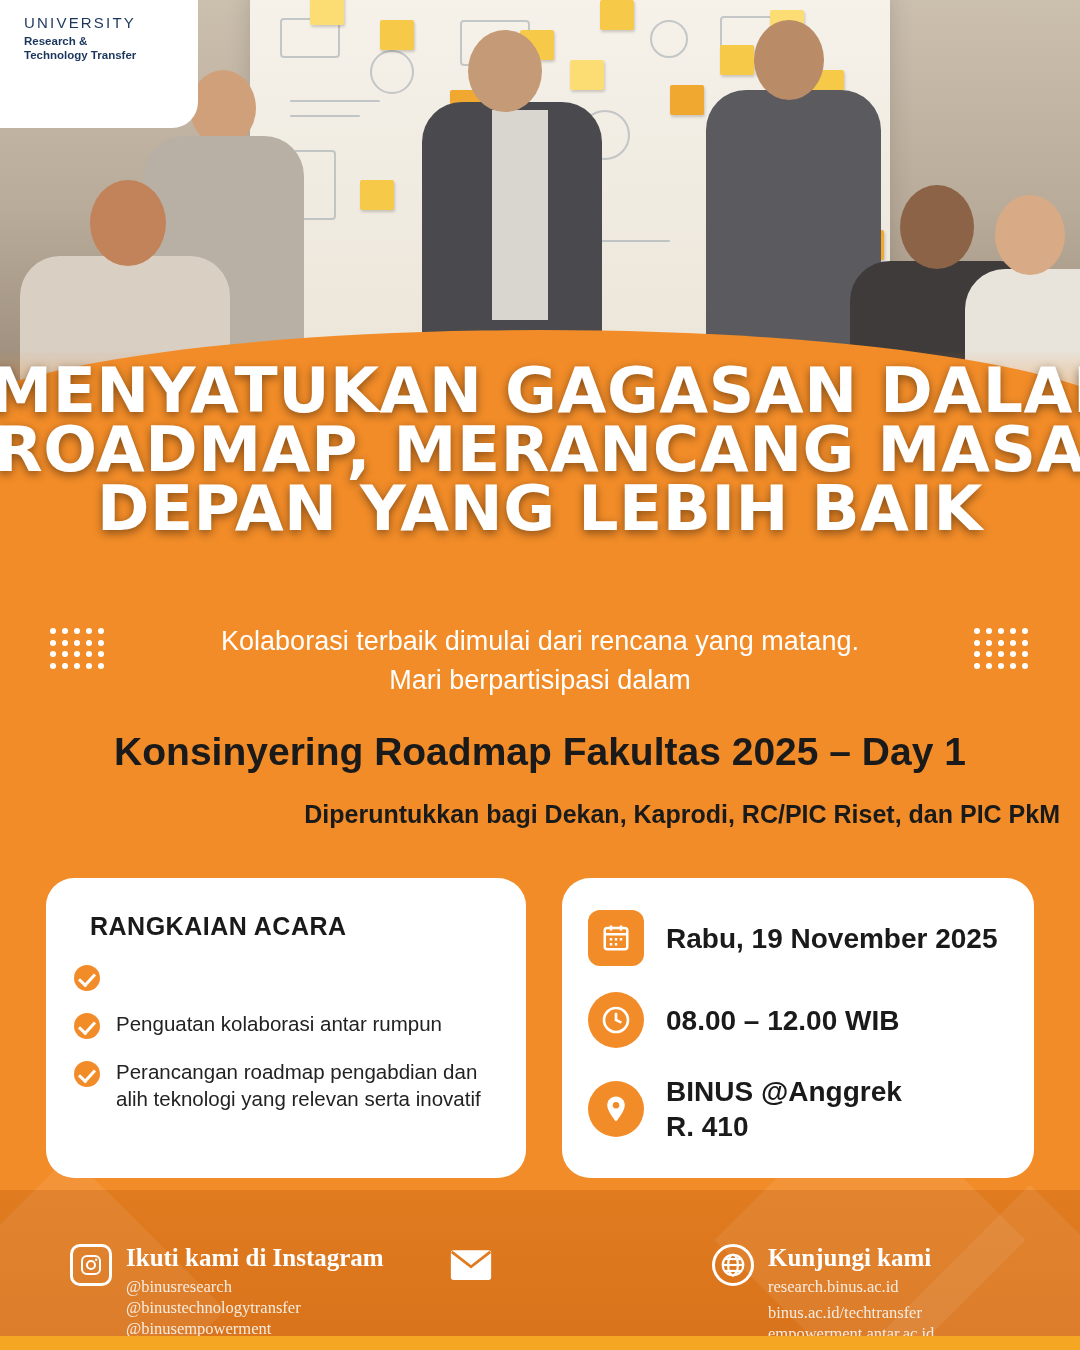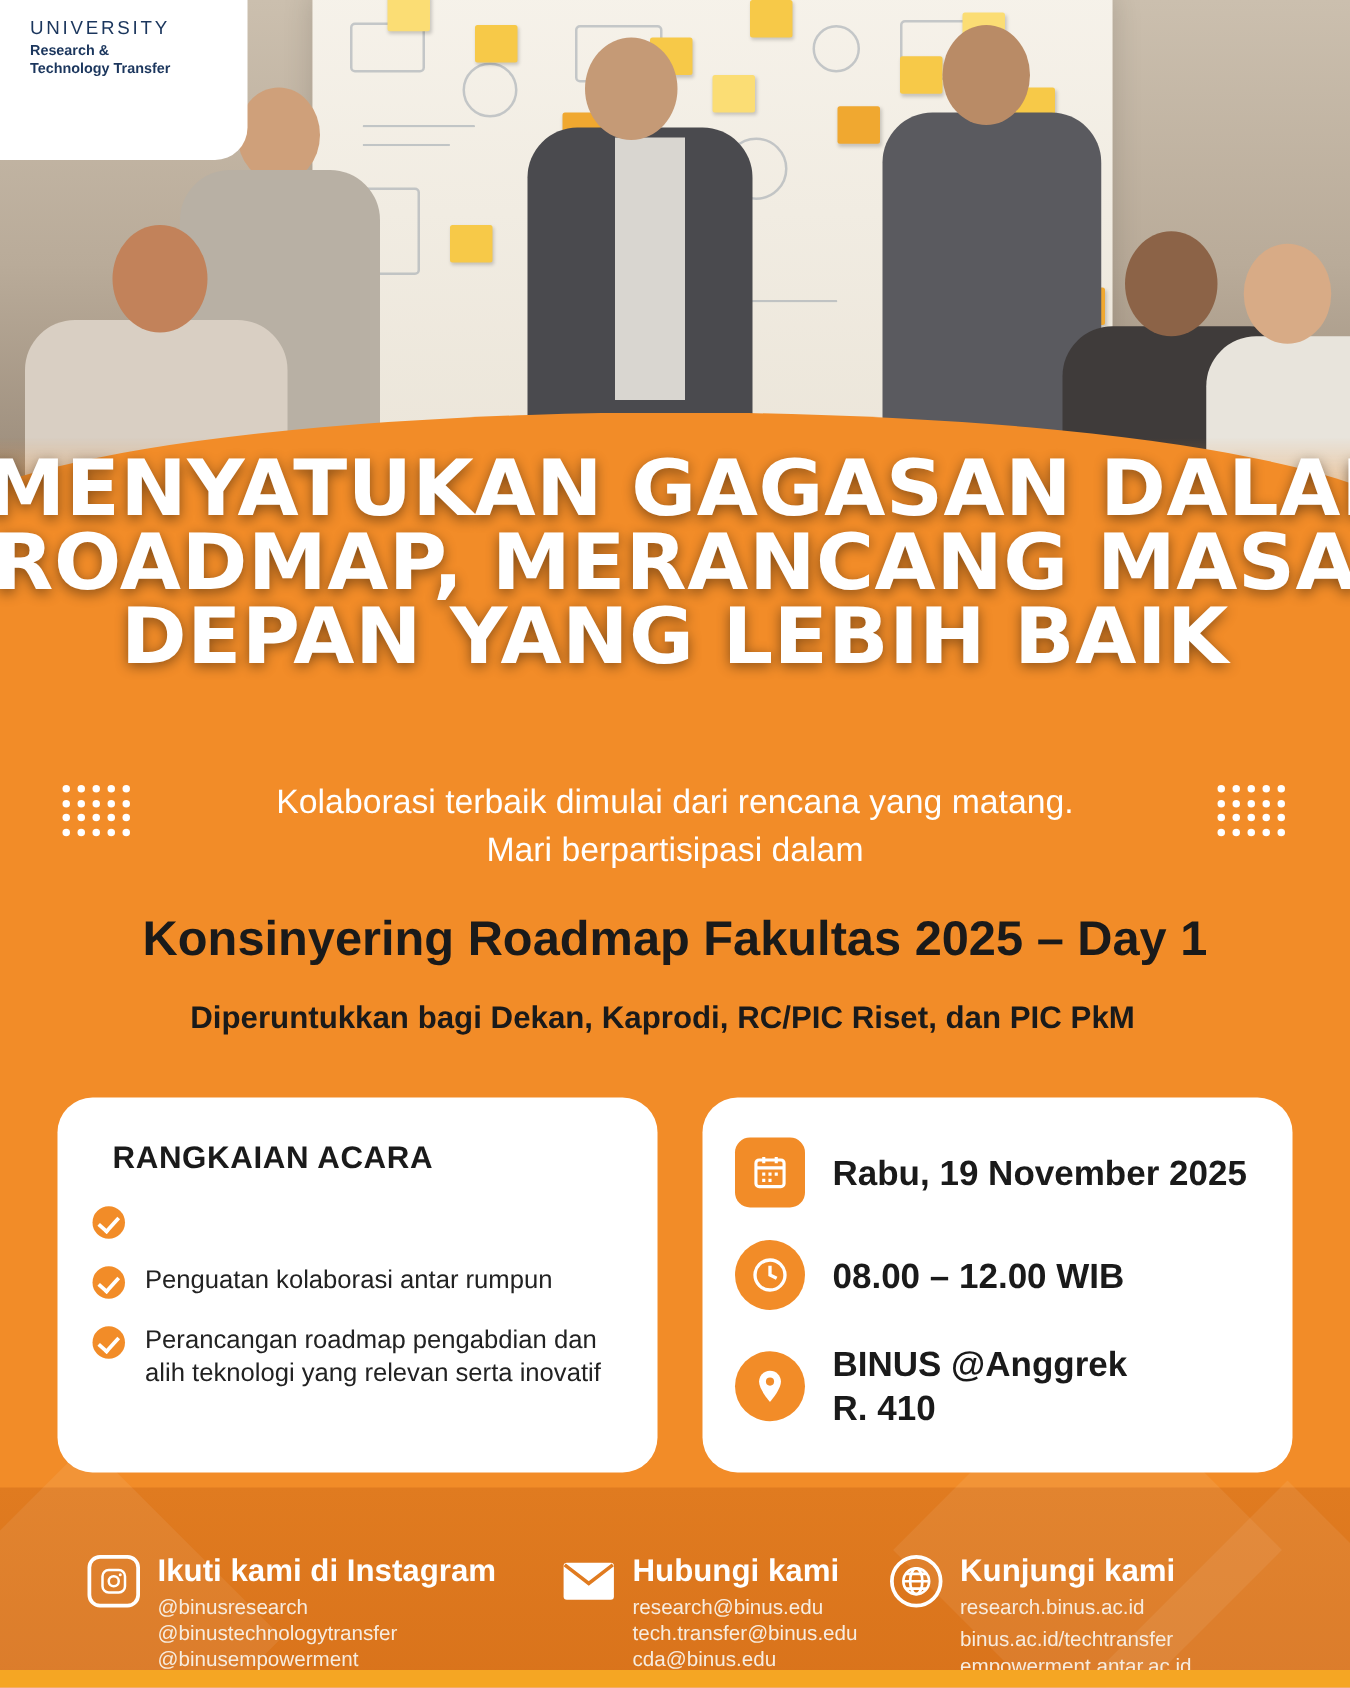--- a/index.html
+++ b/index.html
@@ -163,21 +163,21 @@
   }
   .dots.left { left: 50px; }
   .dots.right { right: 50px; }
   .dots i { display:block; width: 6px; height: 6px; border-radius: 50%; background: #ffffff; }
 
   .event-title {
     position: absolute; left: 0; top: 730px; width: 1080px; text-align: center;
     font-size: 39px; font-weight: bold; color: #1a1a1a; z-index: 5;
   }
   .event-for {
-    position: absolute; left: 0; top: 800px; width: 1060px; text-align: center;
+    position: absolute; left: 0; top: 800px; width: 1060px; text-align: right;
     font-size: 25px; font-weight: bold; color: #1a1a1a; z-index: 5;
   }
 
   
   .card {
     position: absolute; background: #ffffff; border-radius: 28px; z-index: 5;
   }
   .card-left { left: 46px; top: 878px; width: 480px; height: 300px; padding: 30px 28px; }
   .card-right { left: 562px; top: 878px; width: 472px; height: 300px; padding: 32px 26px; }
 
@@ -213,21 +213,21 @@
     z-index: 4;
   }
   .chev {
     position: absolute; width: 220px; height: 220px;
     background: rgba(255,255,255,0.07);
     transform: rotate(45deg);
   }
   .bottom-bar {
     position: absolute; left: 0; bottom: 0; width: 1080px; height: 14px; background: #F5A623; z-index: 7;
   }
-  .foot-col { position: absolute; z-index: 6; display: flex; gap: 14px; align-items: flex-start; }
+  .foot-col { position: absolute; z-index: 6; display: flex; gap: 14px; align-items: flex-start; font-family: Liberation Serif, serif; }
   .foot-ic {
     flex: 0 0 auto; width: 42px; height: 42px; border-radius: 10px;
     display:flex; align-items:center; justify-content:center; color:#fff;
     border: 3px solid #ffffff;
   }
   .foot-ic.circ { border-radius: 50%; }
   .foot-ic.mail { border: none; background: transparent; }
   .foot-h { font-size: 25px; font-weight: bold; color: #ffffff; line-height: 1.1; }
   .foot-l { font-size: 16.5px; color: #f7ecdf; line-height: 1.28; margin-top: 4px; }
 
@@ -446,26 +446,20 @@
     </span>
   </div>
 
   <div class="foot-col c2">
     <span class="foot-ic mail">
       <svg width="44" height="32" viewBox="0 0 24 18" fill="#ffffff">
         <rect x="0.5" y="0.5" width="23" height="17" rx="1.5"></rect>
         <path d="M1 1.5 L12 10 L23 1.5" fill="none" stroke="#E07B20" stroke-width="1.6"></path>
       </svg>
     </span>
-    <span>
-      <span class="foot-h" style="display:block">Hubungi kami</span>
-      <span class="foot-l" style="display:block">research@binus.edu</span>
-      <span class="foot-l" style="display:block;margin-top:0">tech.transfer@binus.edu</span>
-      <span class="foot-l" style="display:block;margin-top:0">cda@binus.edu</span>
-    </span>
   </div>
 
   <div class="foot-col c3">
     <span class="foot-ic circ">
       <svg width="26" height="26" viewBox="0 0 24 24" fill="none" stroke="#fff" stroke-width="2">
         <circle cx="12" cy="12" r="9.5"></circle>
           <ellipse cx="12" cy="12" rx="4.5" ry="9.5"></ellipse>
         <line x1="2.5" y1="12" x2="21.5" y2="12"></line>
           <line x1="4" y1="6.5" x2="20" y2="6.5"></line>
           <line x1="4" y1="17.5" x2="20" y2="17.5"></line>

